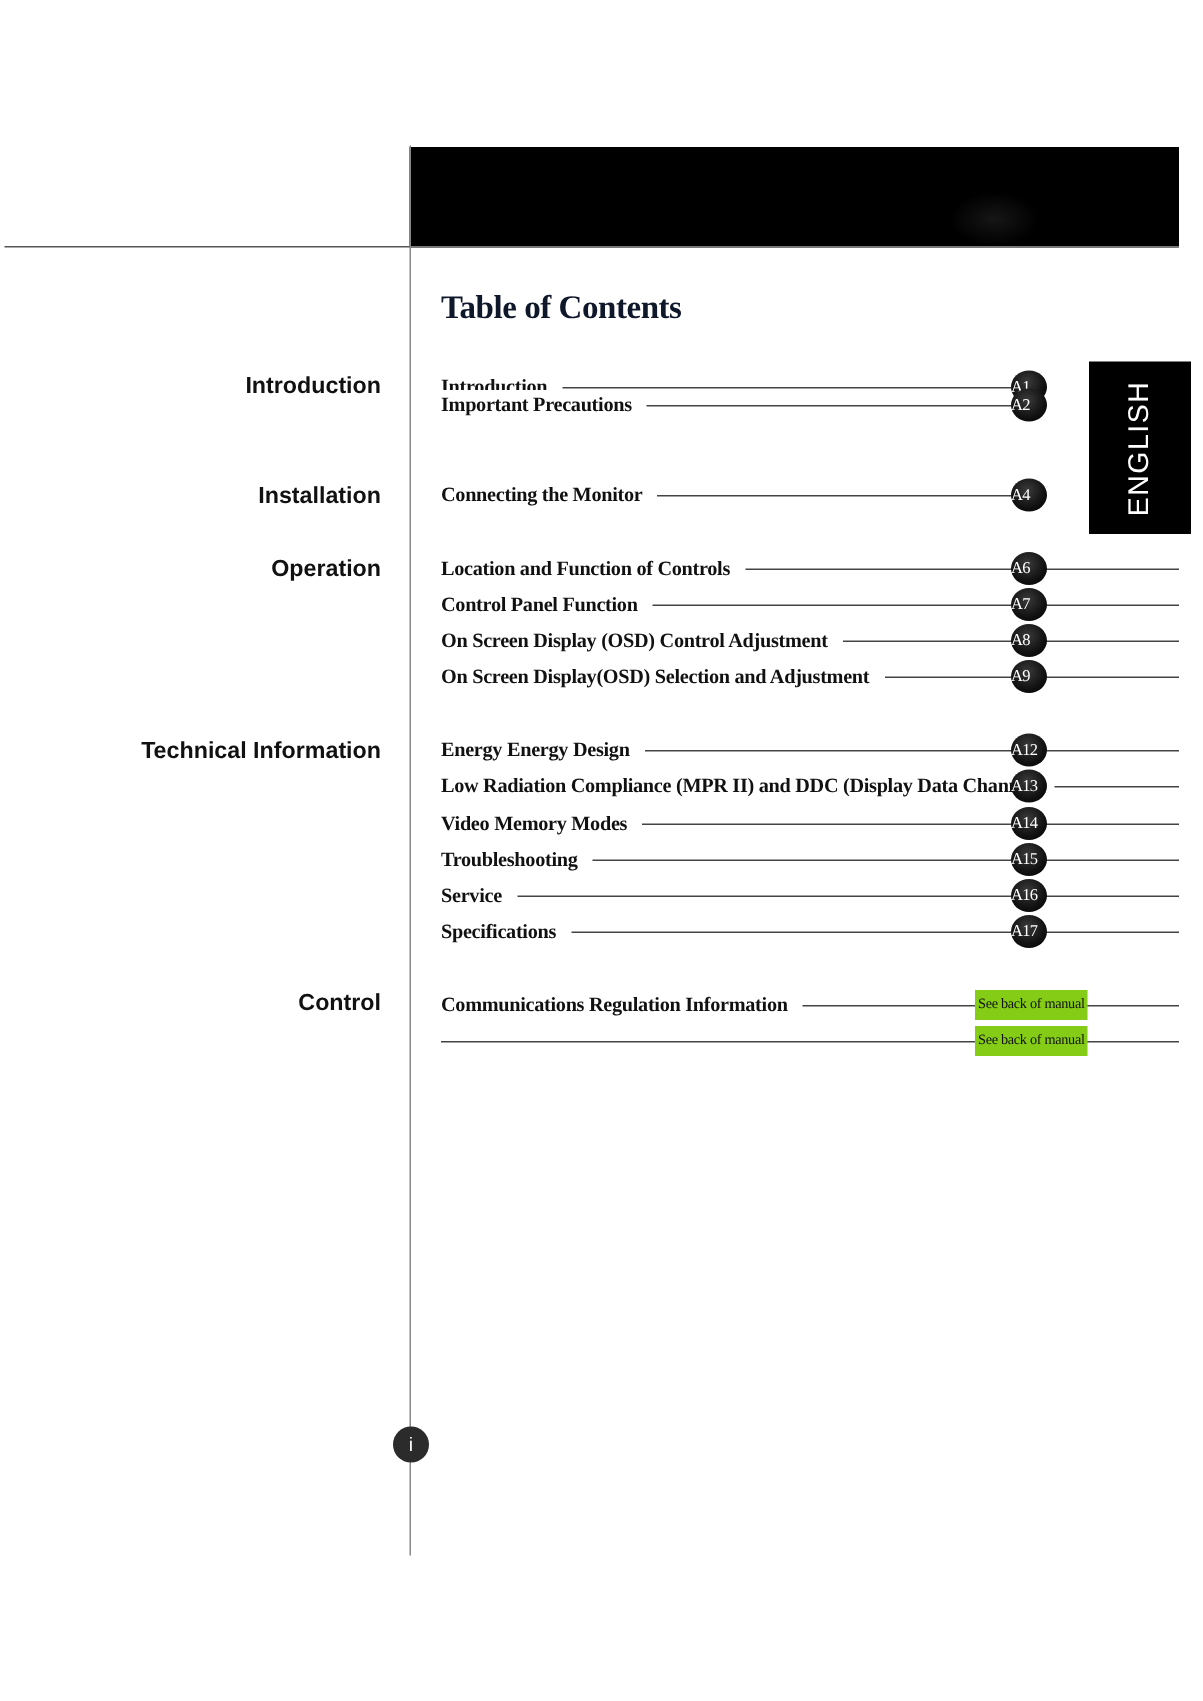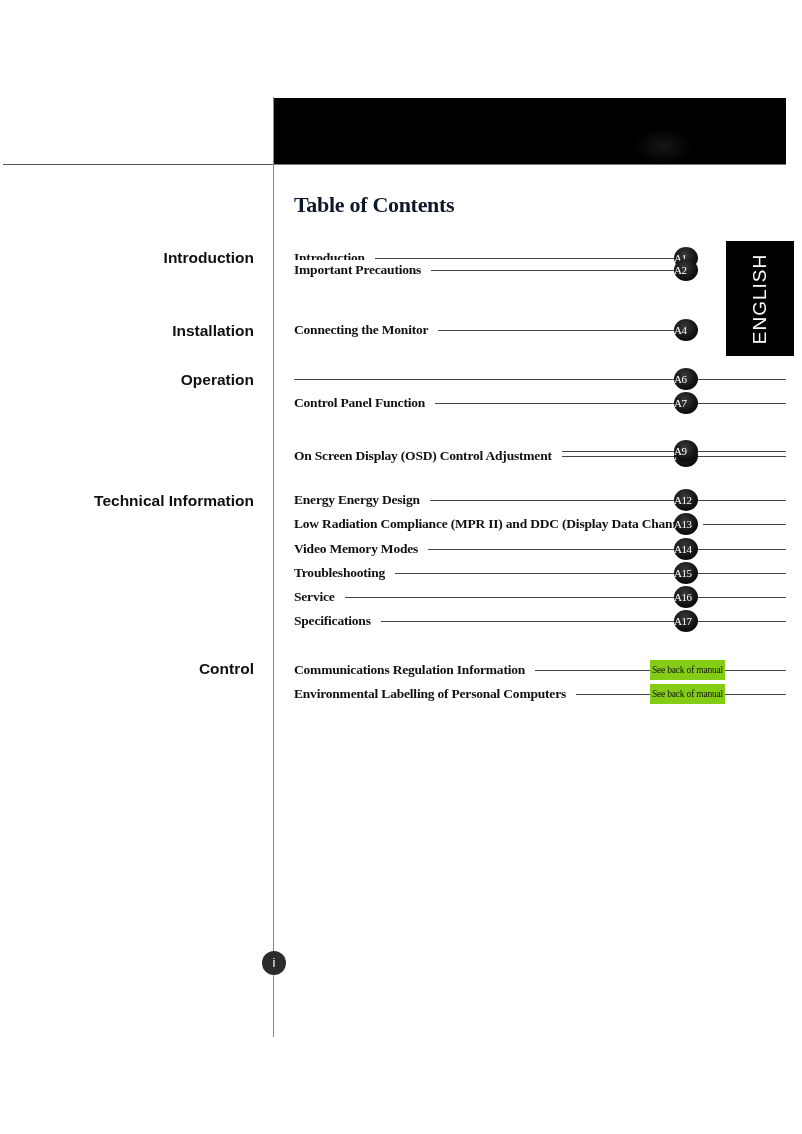--- a/index.html
+++ b/index.html
@@ -68,34 +68,36 @@
       <span class="text">Important Precautions</span>
       <span class="badge">A2</span>
     </div>
     <div class="entry short" style="top: 320px;">
       <span class="line"></span>
       <span class="text">Connecting the Monitor</span>
       <span class="badge">A4</span>
     </div>
     <div class="entry" style="top: 369px;">
       <span class="line"></span>
+      <span class="text">Location and Function of Controls</span>
       <span class="badge">A6</span>
     </div>
     <div class="entry" style="top: 393px;">
       <span class="line"></span>
       <span class="text">Control Panel Function</span>
       <span class="badge">A7</span>
     </div>
-    <div class="entry" style="top: 417px; margin-top: 29px;">
+    <div class="entry" style="top: 417px;">
       <span class="line"></span>
       <span class="text">On Screen Display (OSD) Control Adjustment</span>
       <span class="badge">A8</span>
     </div>
     <div class="entry" style="top: 441px;">
       <span class="line"></span>
+      <span class="text">On Screen Display(OSD) Selection and Adjustment</span>
       <span class="badge">A9</span>
     </div>
     <div class="entry" style="top: 490px;">
       <span class="line"></span>
       <span class="text">Energy Energy Design</span>
       <span class="badge">A12</span>
     </div>
     <div class="entry" style="top: 514px;">
       <span class="line"></span>
       <span class="text">Low Radiation Compliance (MPR II) and DDC (Display Data Channel)</span>
@@ -123,18 +125,17 @@
     </div>
   </div>
 <div id="appendix">
     <div class="entry" style="top: 660px;">
       <span class="line"></span>
       <span class="text">Communications Regulation Information</span>
       <span class="ref">See back of manual</span>
     </div>
     <div class="entry" style="top: 684px;">
       <span class="line"></span>
-      <span class="text">Environmental Labelling of Personal Computers</span>
       <span class="ref">See back of manual</span>
     </div>
   </div>
 
 <div class="page-marker">i</div>
 
 </body></html>

